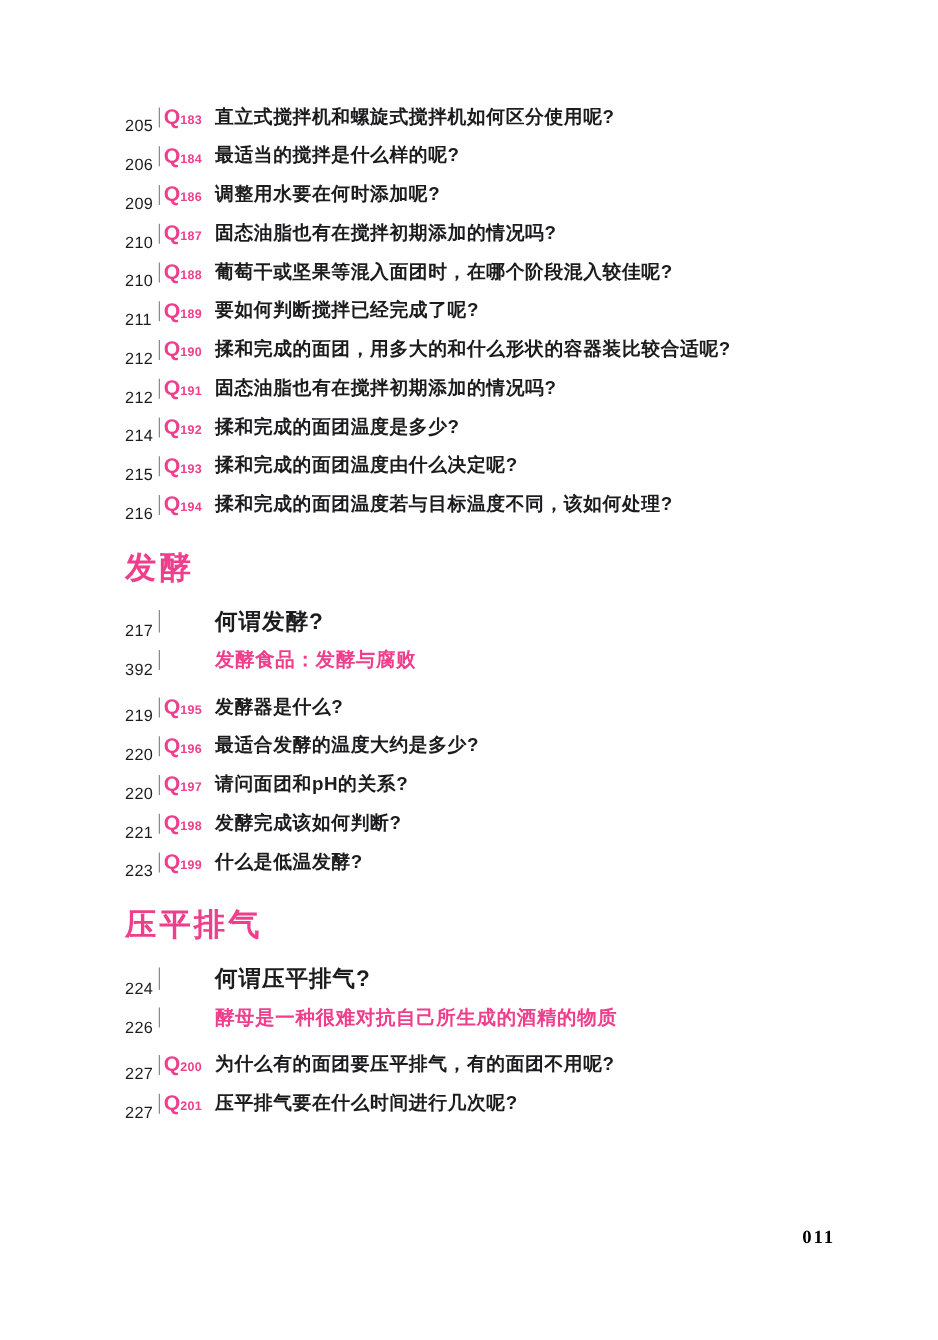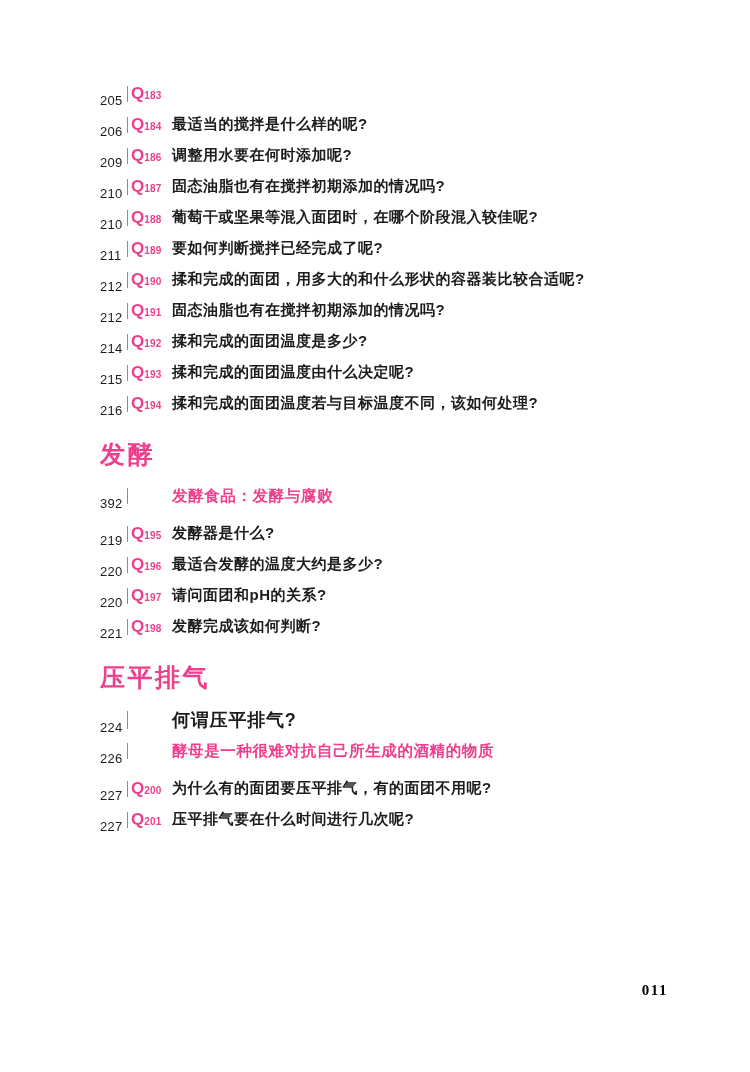--- a/index.html
+++ b/index.html
@@ -105,20 +105,21 @@
 </style>
 </head>
 <body>
 
 <div class="page">
   <main class="toc" id="toc-root">
       <div class="row question">
         <span class="pagenum">205</span>
         <span class="bar"></span>
         <span class="qblock"><span class="q-letter">Q</span><span class="q-digits">183</span></span>
+        <span class="qtext">直立式搅拌机和螺旋式搅拌机如何区分使用呢?</span>
       </div>
       <div class="row question">
         <span class="pagenum">206</span>
         <span class="bar"></span>
         <span class="qblock"><span class="q-letter">Q</span><span class="q-digits">184</span></span>
         <span class="qtext">最适当的搅拌是什么样的呢?</span>
       </div>
       <div class="row question">
         <span class="pagenum">209</span>
         <span class="bar"></span>
@@ -167,20 +168,26 @@
         <span class="qblock"><span class="q-letter">Q</span><span class="q-digits">193</span></span>
         <span class="qtext">揉和完成的面团温度由什么决定呢?</span>
       </div>
       <div class="row question">
         <span class="pagenum">216</span>
         <span class="bar"></span>
         <span class="qblock"><span class="q-letter">Q</span><span class="q-digits">194</span></span>
         <span class="qtext">揉和完成的面团温度若与目标温度不同，该如何处理?</span>
       </div>
       <h2 class="section-header">发酵</h2>
+      <div class="row feature">
+        <span class="pagenum">217</span>
+        <span class="bar"></span>
+        <span class="qblock"></span>
+        <span class="qtext">何谓发酵?</span>
+      </div>
       <div class="row column">
         <span class="pagenum">392</span>
         <span class="bar"></span>
         <span class="qblock"></span>
         <span class="qtext">发酵食品：发酵与腐败</span>
       </div>
       <div class="row question">
         <span class="pagenum">219</span>
         <span class="bar"></span>
         <span class="qblock"><span class="q-letter">Q</span><span class="q-digits">195</span></span>
@@ -196,20 +203,26 @@
         <span class="pagenum">220</span>
         <span class="bar"></span>
         <span class="qblock"><span class="q-letter">Q</span><span class="q-digits">197</span></span>
         <span class="qtext">请问面团和pH的关系?</span>
       </div>
       <div class="row question">
         <span class="pagenum">221</span>
         <span class="bar"></span>
         <span class="qblock"><span class="q-letter">Q</span><span class="q-digits">198</span></span>
         <span class="qtext">发酵完成该如何判断?</span>
+      </div>
+      <div class="row question">
+        <span class="pagenum">223</span>
+        <span class="bar"></span>
+        <span class="qblock"><span class="q-letter">Q</span><span class="q-digits">199</span></span>
+        <span class="qtext">什么是低温发酵?</span>
       </div>
       <h2 class="section-header">压平排气</h2>
       <div class="row feature">
         <span class="pagenum">224</span>
         <span class="bar"></span>
         <span class="qblock"></span>
         <span class="qtext">何谓压平排气?</span>
       </div>
       <div class="row column">
         <span class="pagenum">226</span>

